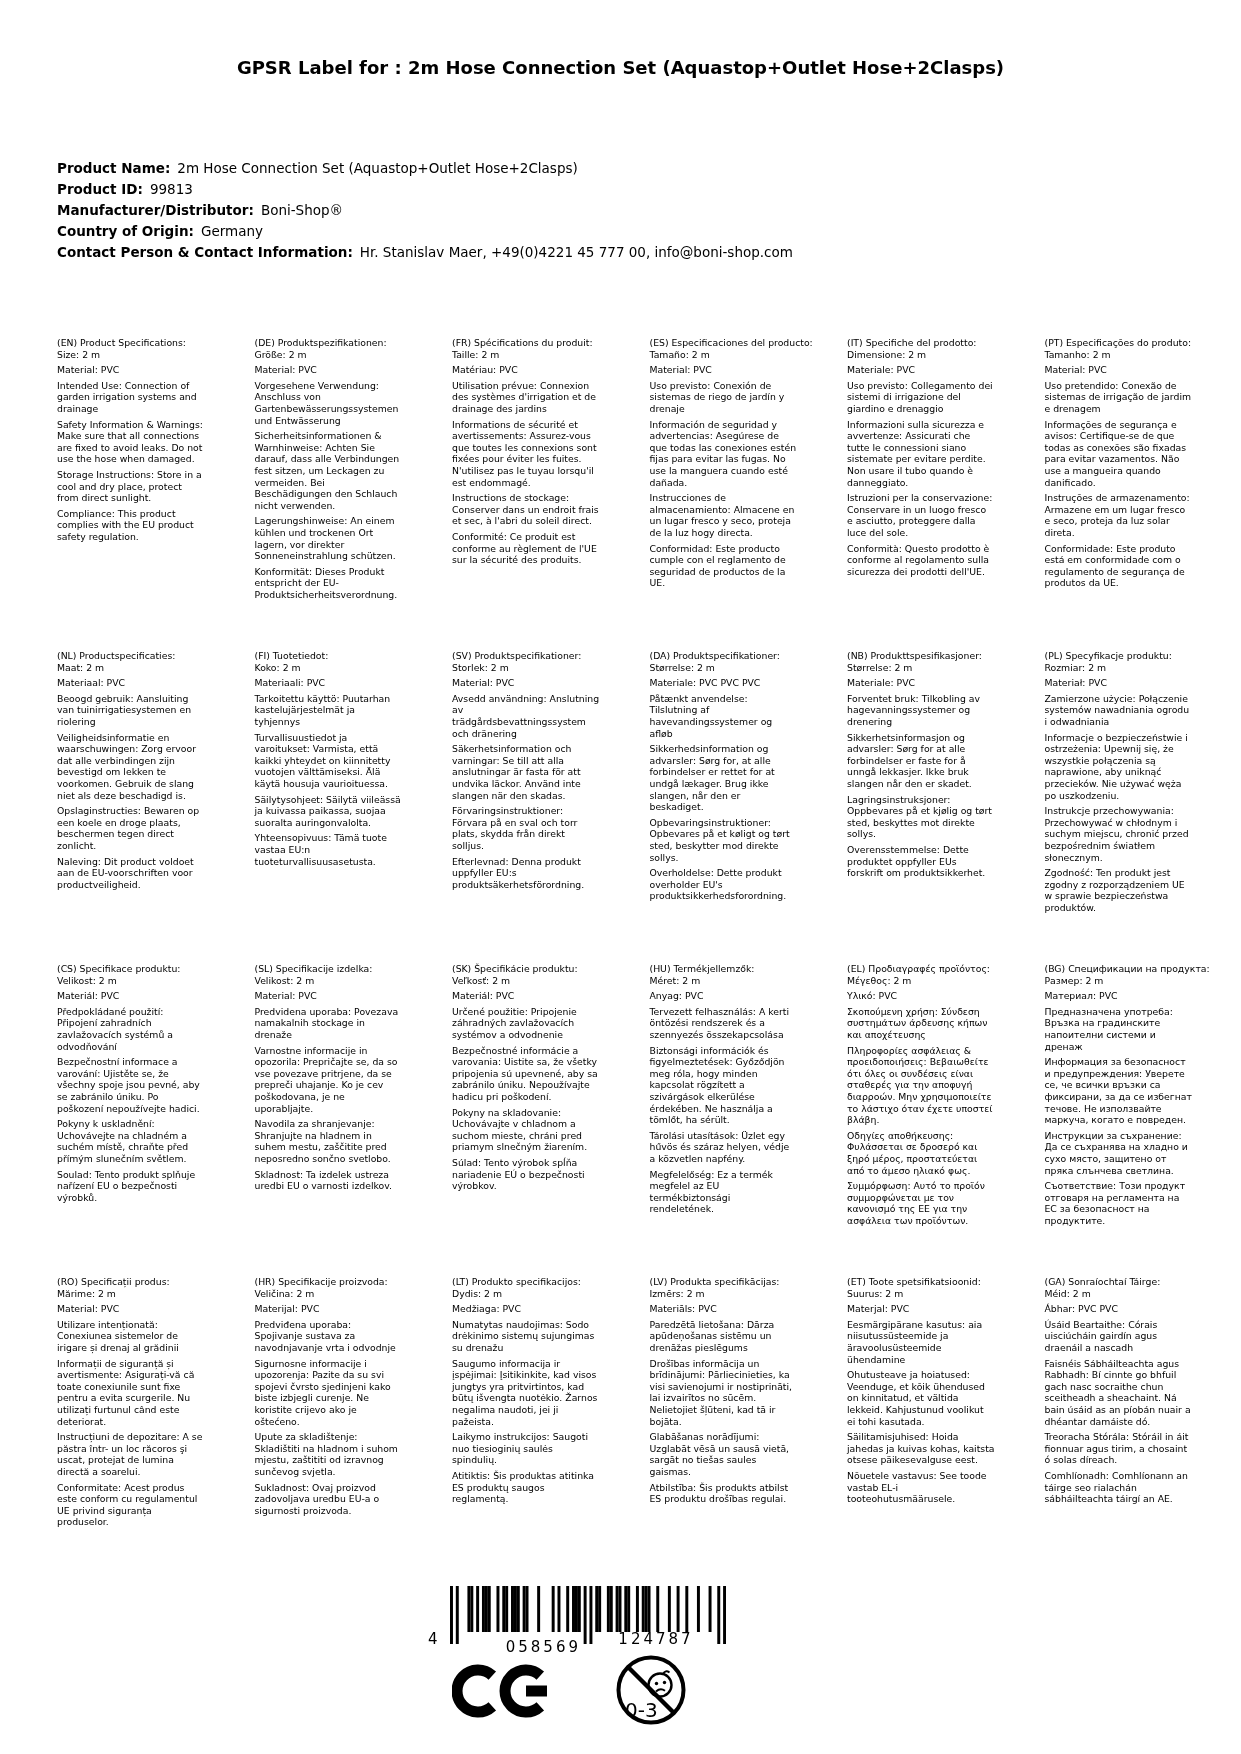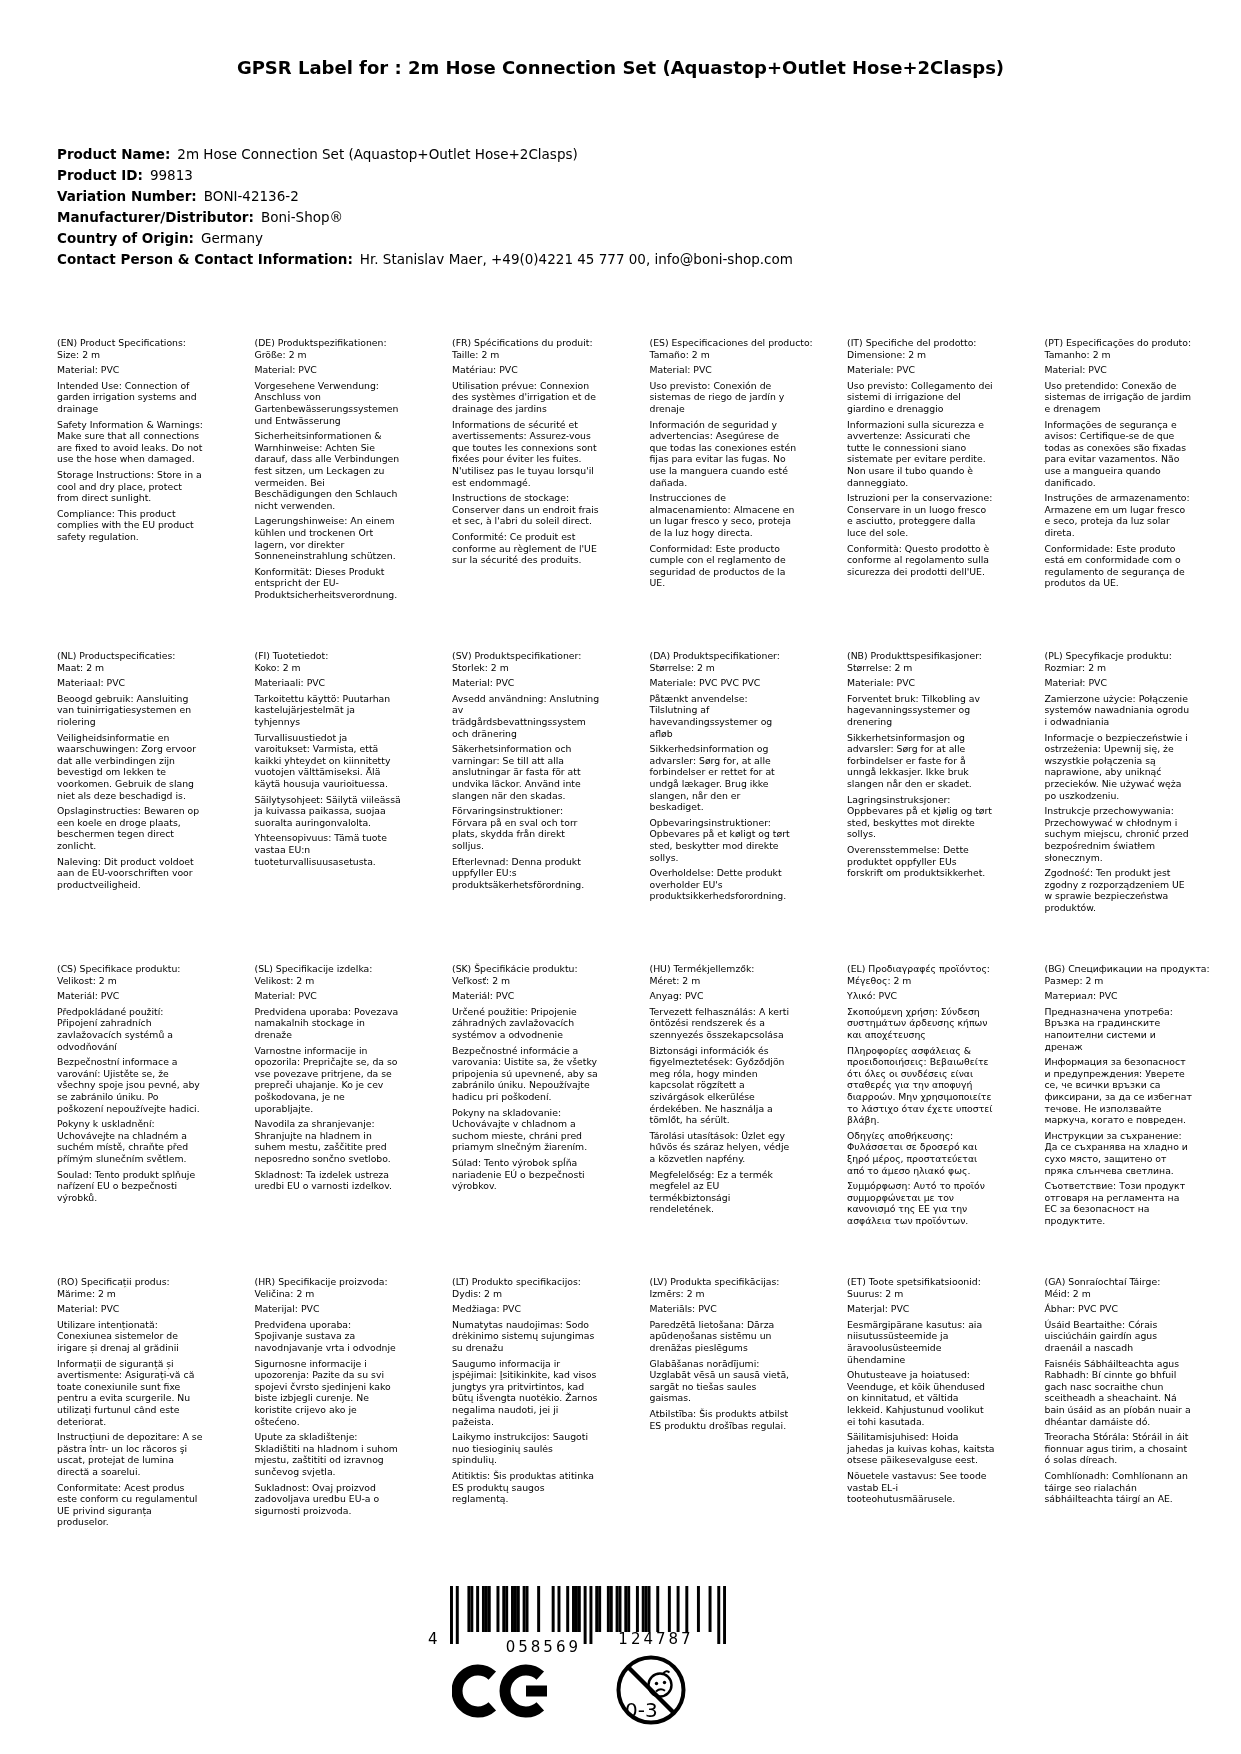--- a/index.html
+++ b/index.html
@@ -1,20 +1,20 @@
 <!DOCTYPE html>
 <html><head>
 <meta charset="utf-8">
 <style>
   html,body{margin:0;padding:0;background:#fff;}
   .page{position:relative;width:1241px;height:1754px;background:#ffffff;color:#000;
         font-family:"DejaVu Sans",sans-serif;overflow:hidden;}
   .title{position:absolute;top:52px;left:0;right:0;margin:0 auto;max-width:880px;
          text-align:center;font-size:18px;font-weight:bold;line-height:31px;}
-  .product-info{position:absolute;left:57px;top:144px;font-size:13.5px;line-height:21px;}
+  .product-info{position:absolute;left:57px;top:158px;font-size:13.5px;line-height:21px;}
   .pi-line{white-space:nowrap;}
   .pi-label{font-weight:bold;margin-right:7px;}
   .lang-grid{position:absolute;left:57px;top:337px;width:1186px;display:grid;
              grid-template-columns:repeat(6,197.5px);grid-auto-rows:313px;}
   .cell{font-size:9.3px;line-height:11.6px;padding-right:50px;box-sizing:border-box;}
   .cell .cell-h{font-weight:normal;white-space:nowrap;margin:0;}
   .cell p{margin:4px 0 0 0;overflow-wrap:break-word;}
   .cell p.first{margin-top:0;}
   .barcode-wrap{position:absolute;left:428px;top:1586px;width:312px;height:66px;}
   .barcode-lead{position:absolute;left:0;top:44px;font-size:15px;}
@@ -35,23 +35,20 @@
   <h1 class="title">GPSR Label for : 2m Hose Connection Set (Aquastop+Outlet Hose+2Clasps)</h1>
 
   <div class="product-info">
     <div class="pi-line">
       <span class="pi-label">Product Name:</span><span>2m Hose Connection Set (Aquastop+Outlet Hose+2Clasps)</span>
     </div>
     <div class="pi-line">
       <span class="pi-label">Product ID:</span><span>99813</span>
     </div>
     <div class="pi-line">
-      <span class="pi-label">Variation Number:</span><span>BONI-42136-2</span>
-    </div>
-    <div class="pi-line">
       <span class="pi-label">Manufacturer/Distributor:</span><span>Boni-Shop®</span>
     </div>
     <div class="pi-line">
       <span class="pi-label">Country of Origin:</span><span>Germany</span>
     </div>
     <div class="pi-line">
       <span class="pi-label">Contact Person &amp; Contact Information:</span><span>Hr. Stanislav Maer, +49(0)4221 45 777 00, info@boni-shop.com</span>
     </div>
   </div>
 
@@ -243,20 +240,21 @@
         <p>Numatytas naudojimas: Sodo drėkinimo sistemų sujungimas su drenažu</p>
         <p>Saugumo informacija ir įspėjimai: Įsitikinkite, kad visos jungtys yra pritvirtintos, kad būtų išvengta nuotėkio. Žarnos negalima naudoti, jei ji pažeista.</p>
         <p>Laikymo instrukcijos: Saugoti nuo tiesioginių saulės spindulių.</p>
         <p>Atitiktis: Šis produktas atitinka ES produktų saugos reglamentą.</p>
       </div>
       <div class="cell">
         <div class="cell-h">(LV) Produkta specifikācijas:</div>
         <p class="first">Izmērs: 2 m</p>
         <p>Materiāls: PVC</p>
         <p>Paredzētā lietošana: Dārza apūdeņošanas sistēmu un drenāžas pieslēgums</p>
+        <p>Drošības informācija un brīdinājumi: Pārliecinieties, ka visi savienojumi ir nostiprināti, lai izvairītos no sūcēm. Nelietojiet šļūteni, kad tā ir bojāta.</p>
         <p>Glabāšanas norādījumi: Uzglabāt vēsā un sausā vietā, sargāt no tiešas saules gaismas.</p>
         <p>Atbilstība: Šis produkts atbilst ES produktu drošības regulai.</p>
       </div>
       <div class="cell">
         <div class="cell-h">(ET) Toote spetsifikatsioonid:</div>
         <p class="first">Suurus: 2 m</p>
         <p>Materjal: PVC</p>
         <p>Eesmärgipärane kasutus: aia niisutussüsteemide ja äravoolusüsteemide ühendamine</p>
         <p>Ohutusteave ja hoiatused: Veenduge, et kõik ühendused on kinnitatud, et vältida lekkeid. Kahjustunud voolikut ei tohi kasutada.</p>
         <p>Säilitamisjuhised: Hoida jahedas ja kuivas kohas, kaitsta otsese päikesevalguse eest.</p>

